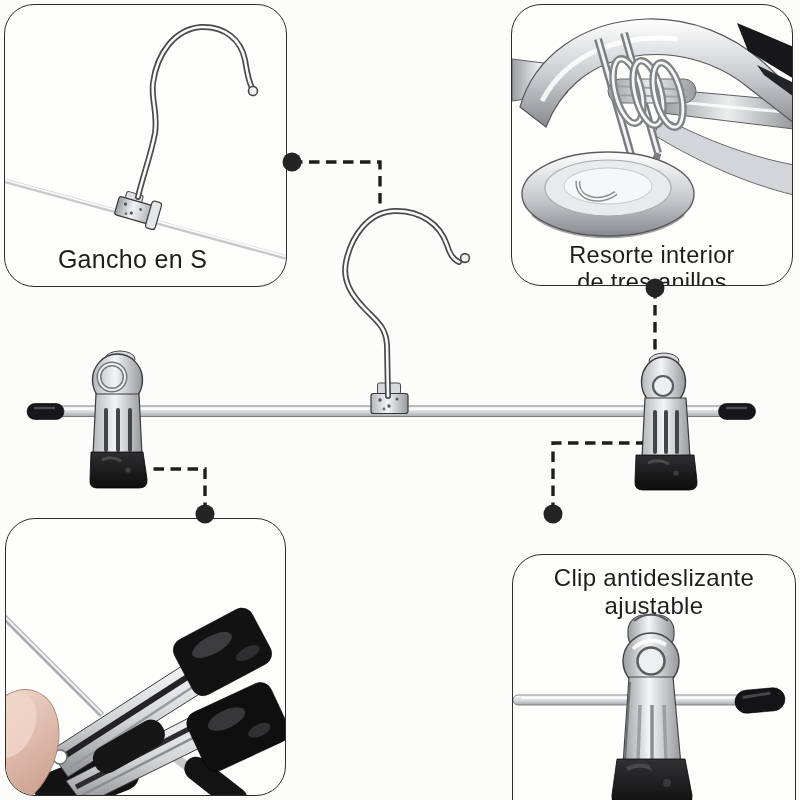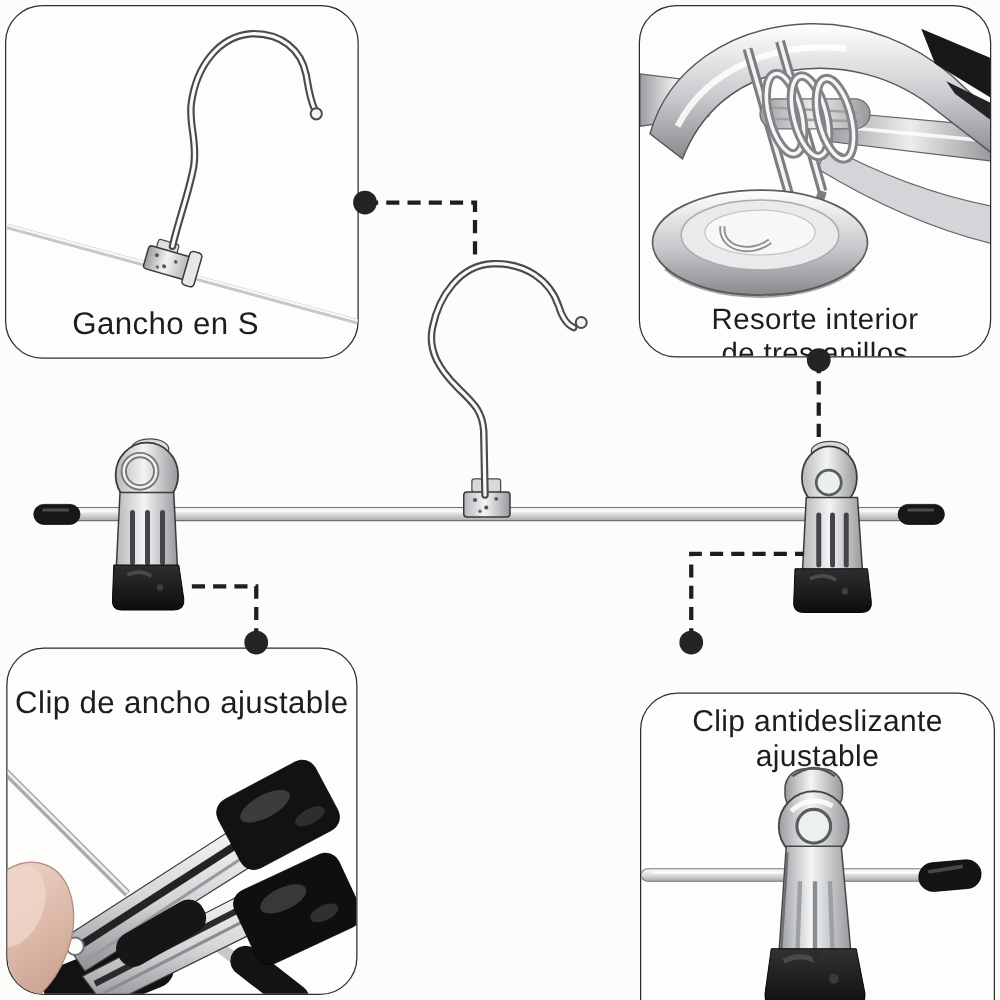--- a/index.html
+++ b/index.html
@@ -159,21 +159,20 @@
           <rect x="172" y="102" width="88" height="62" rx="12" fill="#121213" stroke="#000000" stroke-width="0.5"></rect>
           <ellipse cx="210" cy="122" rx="22" ry="9" fill="#3c3c3e"></ellipse>
           <ellipse cx="238" cy="146" rx="13" ry="6" fill="#2e2e30"></ellipse>
         </g>
         <g transform="rotate(22 12 230)">
           <ellipse cx="8" cy="232" rx="42" ry="62" fill="url(#blSkin)" stroke="#b28a7a" stroke-width="1"></ellipse>
           <ellipse cx="-2" cy="210" rx="22" ry="34" fill="#f0d6c9" opacity="0.8"></ellipse>
         </g>
       </g>
     </svg>
-    <div class="label label-bl">Clip de ancho ajustable</div>
   </div>
 
   <div class="panel panel-br">
     <svg width="284" height="277" viewBox="0 0 284 277">
       <defs>
         <linearGradient id="brV" x1="0" y1="0" x2="1" y2="0">
           <stop offset="0" stop-color="#9a9c9f"></stop>
             <stop offset="0.45" stop-color="#f4f5f6"></stop>
             <stop offset="1" stop-color="#96989b"></stop>
         </linearGradient>

